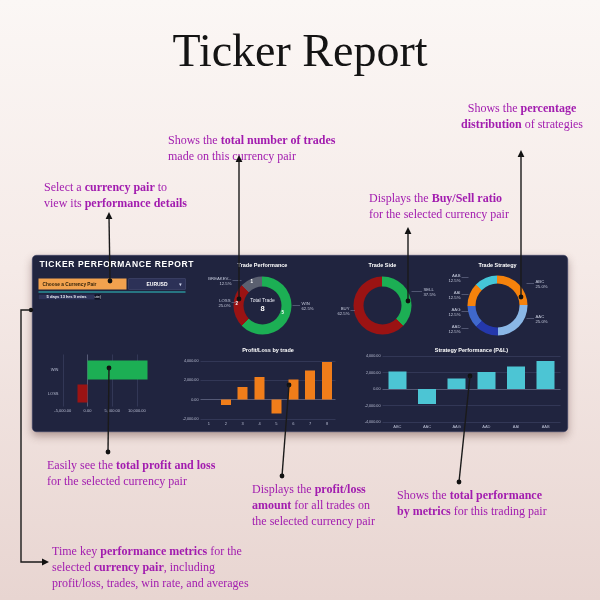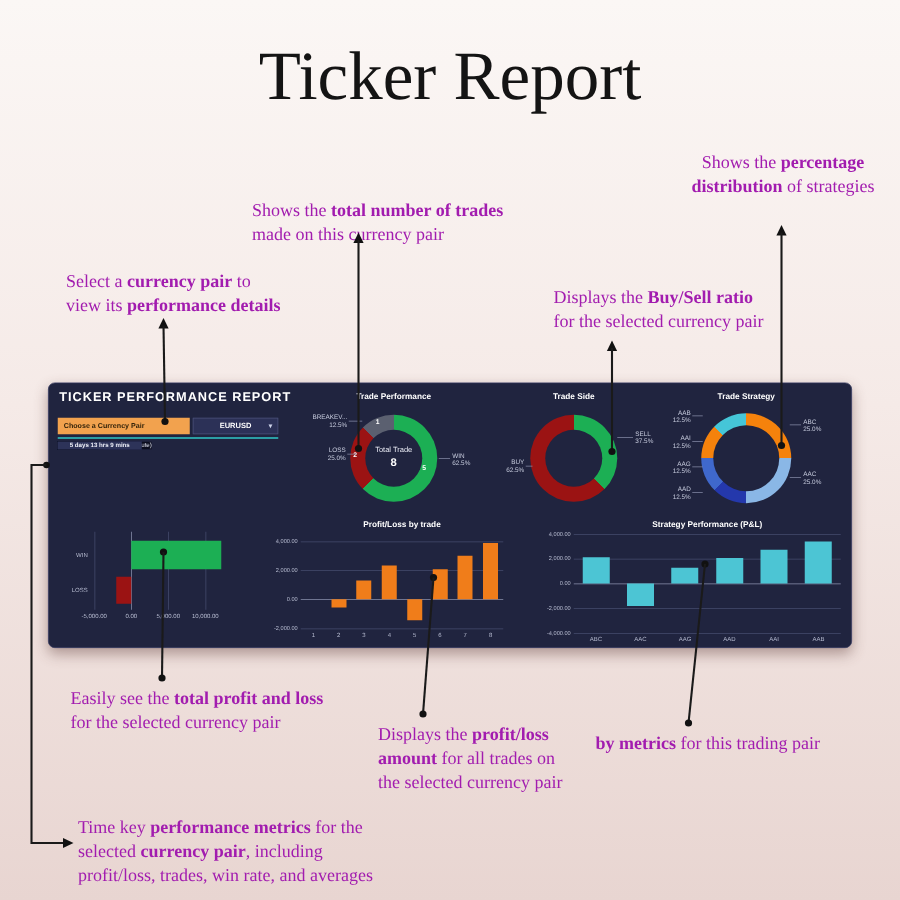--- a/index.html
+++ b/index.html
@@ -84,20 +84,21 @@
 <div class="ann" id="ann-pl">
     <div><span>Easily see the </span><b>total profit and loss</b></div>
     <div><span>for the selected currency pair</span></div>
   </div>
 <div class="ann" id="ann-plamount">
     <div><span>Displays the </span><b>profit/loss</b></div>
     <div><b>amount</b><span> for all trades on</span></div>
     <div><span>the selected currency pair</span></div>
   </div>
 <div class="ann" id="ann-stratperf">
+    <div><span>Shows the </span><b>total performance</b></div>
     <div><b>by metrics</b><span> for this trading pair</span></div>
   </div>
 <div class="ann" id="ann-metrics">
     <div><span>Time key </span><b>performance metrics</b><span> for the</span></div>
     <div><span>selected </span><b>currency pair</b><span>, including</span></div>
     <div><span>profit/loss, trades, win rate, and averages</span></div>
   </div>
 
 <div id="dash-outer">
   <div id="dash">

